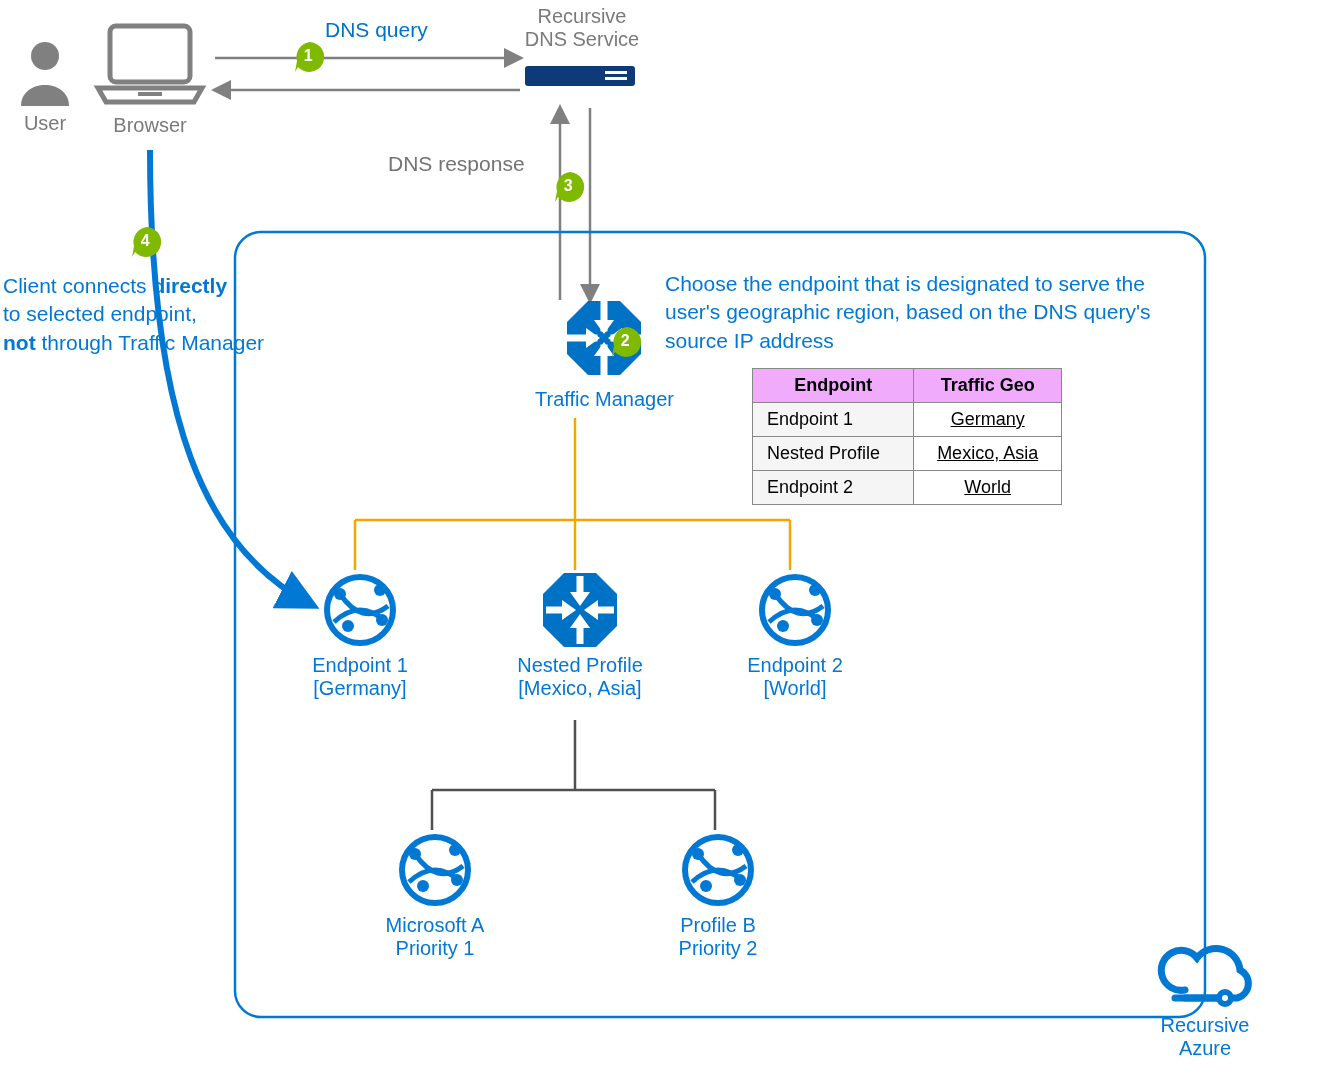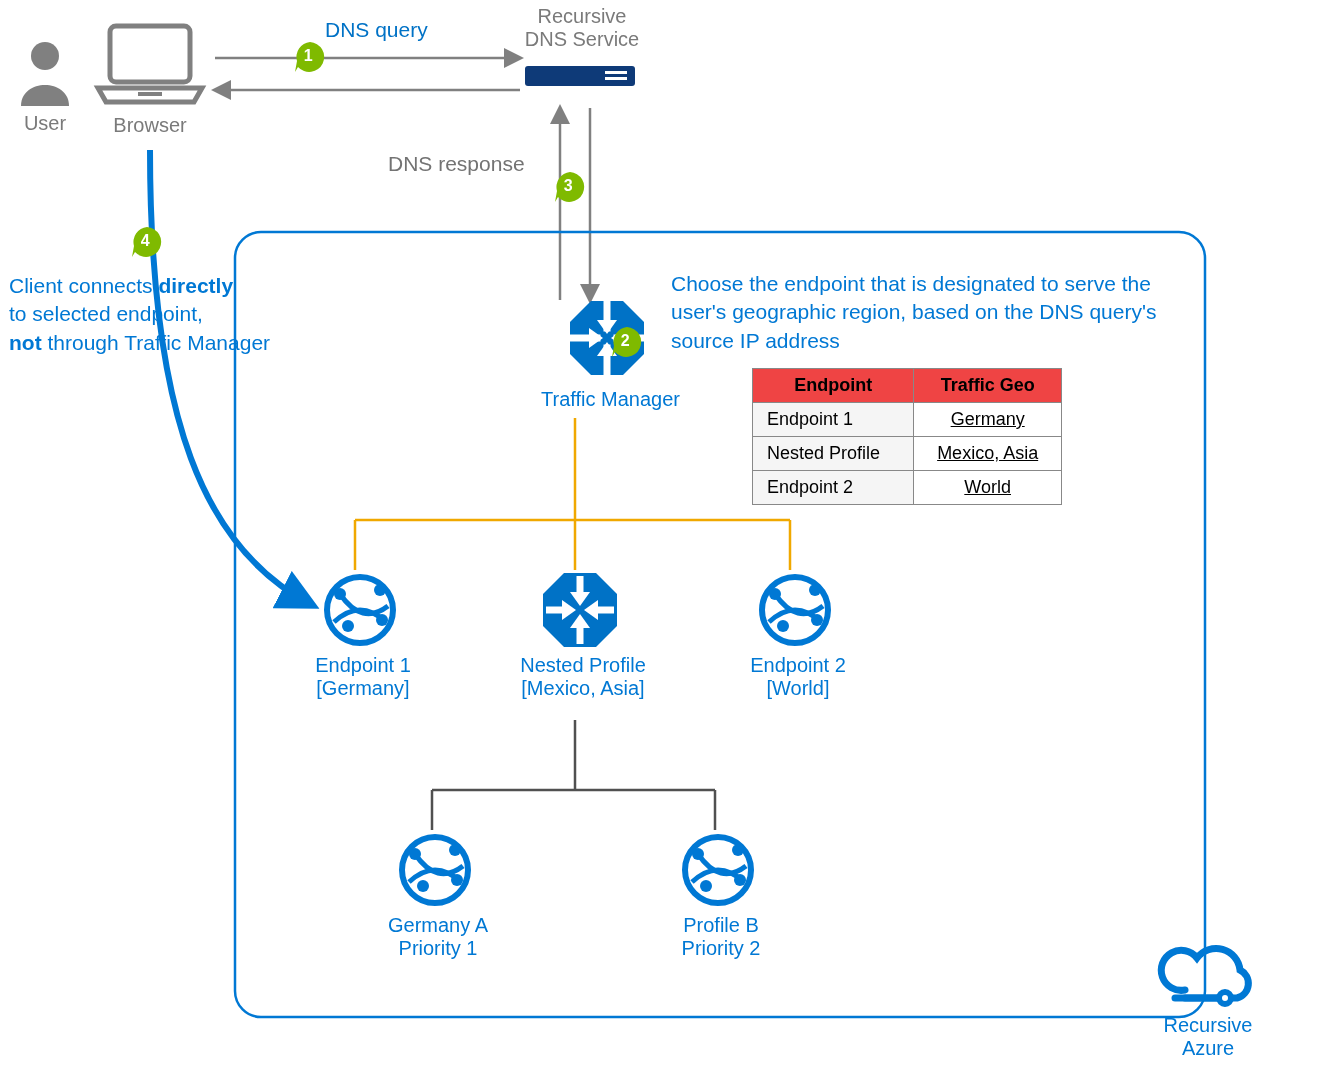--- a/index.html
+++ b/index.html
@@ -1,25 +1,25 @@
 <!DOCTYPE html>
 <html><head>
 <meta charset="utf-8">
 <style>
   * { box-sizing: border-box; margin: 0; padding: 0; }
   body { font-family: "Segoe UI", Arial, sans-serif; background: #fff; width: 1324px; height: 1081px; position: relative; }
   .layer { position: absolute; }
   .gray { color: #7a7a7a; }
-  .blue { color: #0078d4; margin-left: 6px; }
+  .blue { color: #0078d4; }
   .marker { position: absolute; width: 34px; height: 34px; }
   .marker svg { width: 100%; height: 100%; }
   .marker .num { position: absolute; top: 50%; left: 45%; transform: translate(-50%, -55%); color: #fff; font-weight: bold; font-size: 16px; }
   table { border-collapse: collapse; font-size: 18px; }
   th, td { border: 1px solid #888; padding: 6px 14px; }
-  th { background: #ef4444; }
+  th { background: #f0abfc; }
   td:first-child { background: #f5f5f5; }
   td:last-child { text-align: center; text-decoration: underline; }
   .arrow-line { stroke: #808080; stroke-width: 2.5; fill: none; }
   .arrow-head { fill: #808080; }
   .blue-line { stroke: #0078d4; stroke-width: 6; fill: none; }
   .yellow-line { stroke: #f0a800; stroke-width: 2.5; fill: none; }
   .dark-line { stroke: #505050; stroke-width: 2.5; fill: none; }
   .label { font-size: 21px; line-height: 1.35; }
   .label-sm { font-size: 20px; }
 </style>
@@ -213,21 +213,21 @@
 <div class="layer" style="left:375px; top:830px; text-align:center; width:120px;">
   <svg width="80" height="80" viewBox="0 0 80 80">
     <circle cx="40" cy="40" r="33" fill="none" stroke="#0078d4" stroke-width="6"></circle>
     <path d="M14 52 Q40 28 66 52" fill="none" stroke="#0078d4" stroke-width="5"></path>
     <path d="M20 24 Q42 56 68 36" fill="none" stroke="#0078d4" stroke-width="5"></path>
     <circle cx="20" cy="24" r="6" fill="#0078d4"></circle>
       <circle cx="60" cy="20" r="6" fill="#0078d4"></circle>
     <circle cx="28" cy="56" r="6" fill="#0078d4"></circle>
       <circle cx="62" cy="50" r="6" fill="#0078d4"></circle>
   </svg>
-  <div class="blue label-sm">Germany A</div>
+  <div class="blue label-sm">Microsoft A</div>
   <div class="blue label-sm">Priority 1</div>
 </div>
 
 <div class="layer" style="left:658px; top:830px; text-align:center; width:120px;">
   <svg width="80" height="80" viewBox="0 0 80 80">
     <circle cx="40" cy="40" r="33" fill="none" stroke="#0078d4" stroke-width="6"></circle>
     <path d="M14 52 Q40 28 66 52" fill="none" stroke="#0078d4" stroke-width="5"></path>
     <path d="M20 24 Q42 56 68 36" fill="none" stroke="#0078d4" stroke-width="5"></path>
     <circle cx="20" cy="24" r="6" fill="#0078d4"></circle>
       <circle cx="60" cy="20" r="6" fill="#0078d4"></circle>

